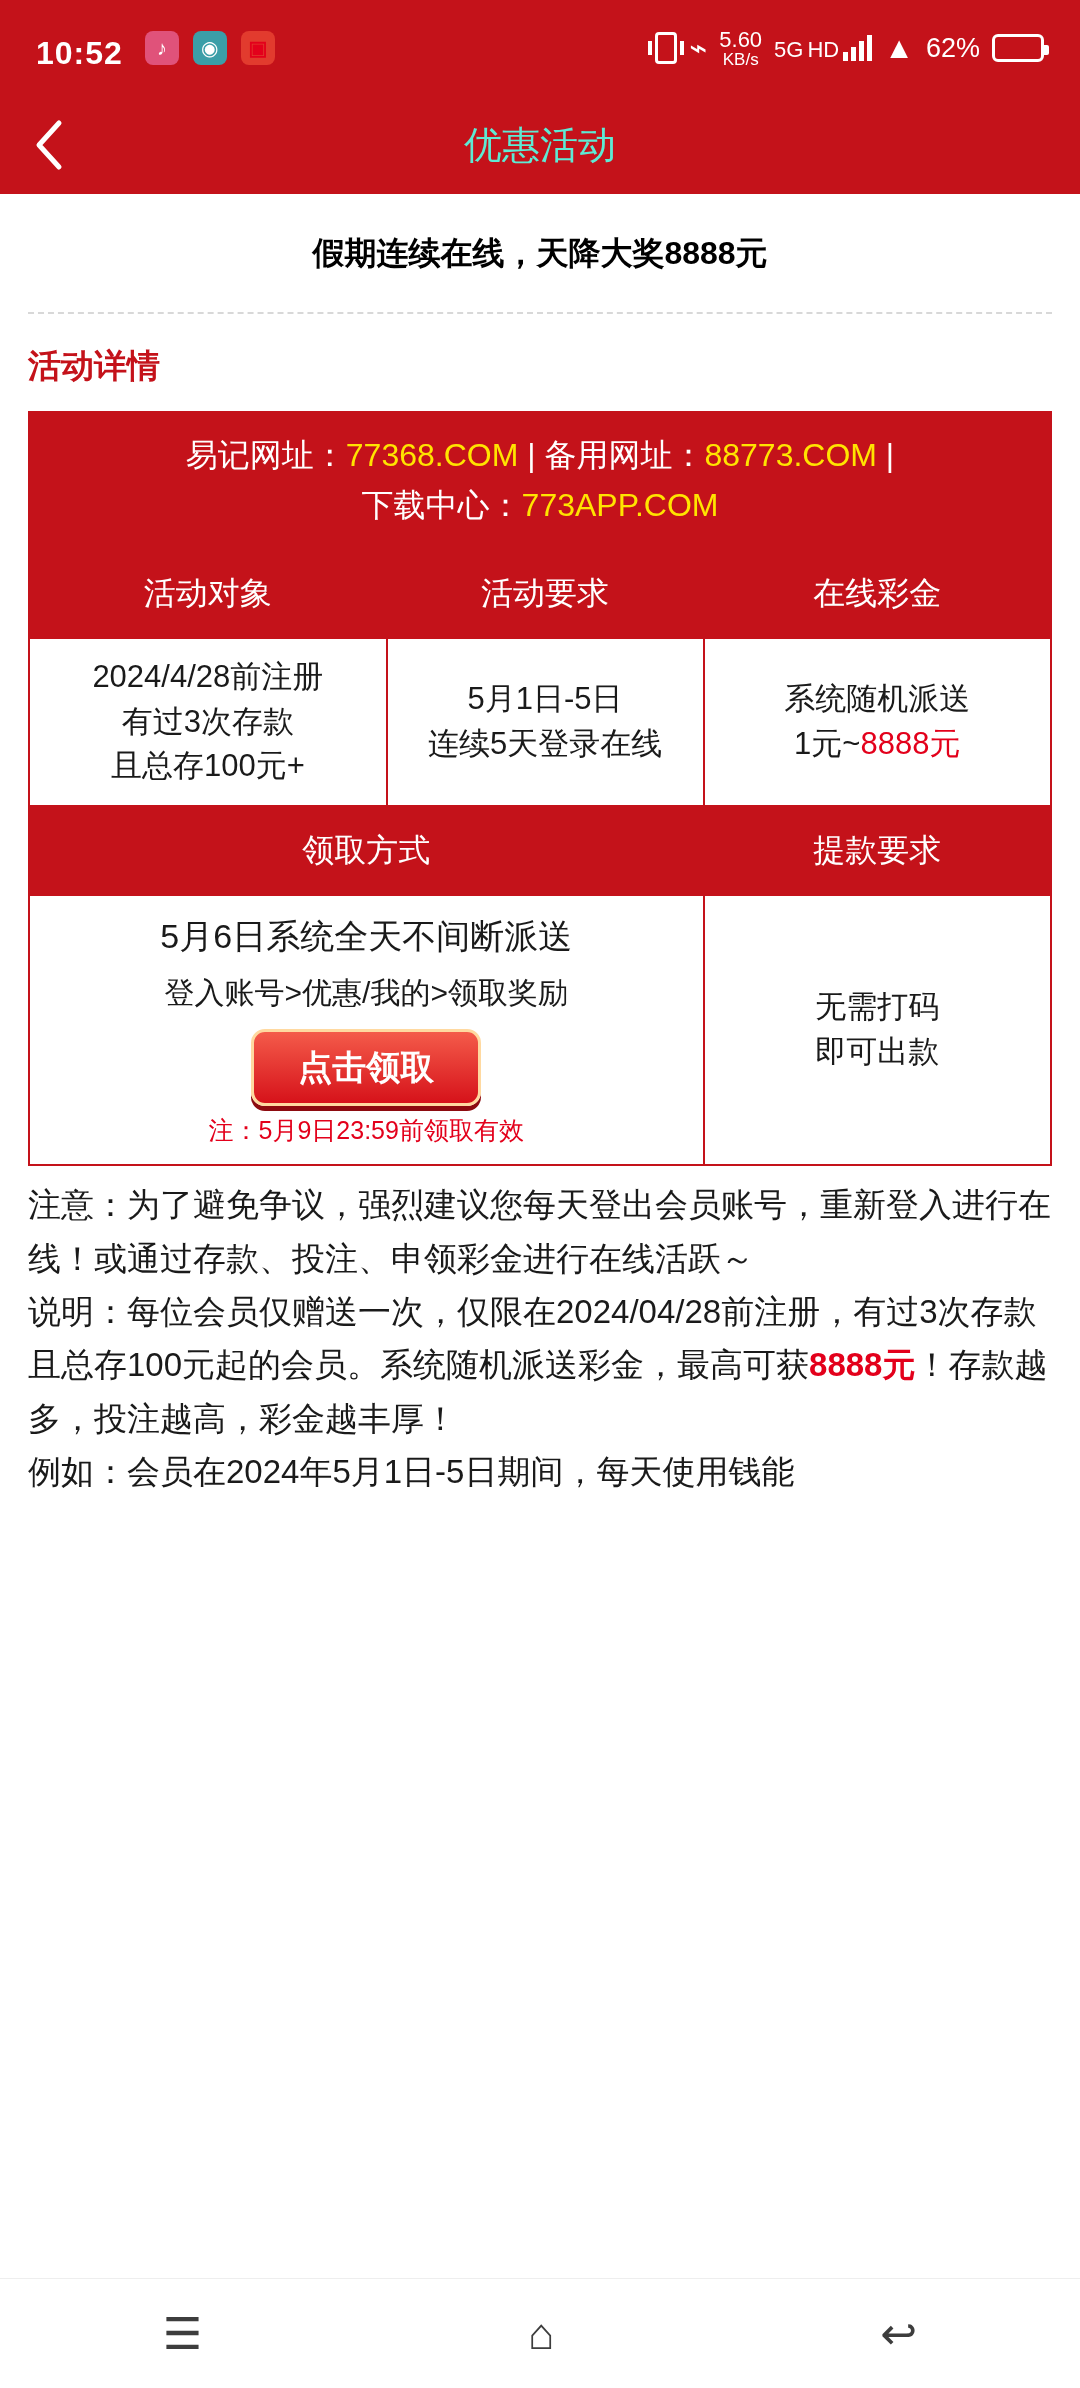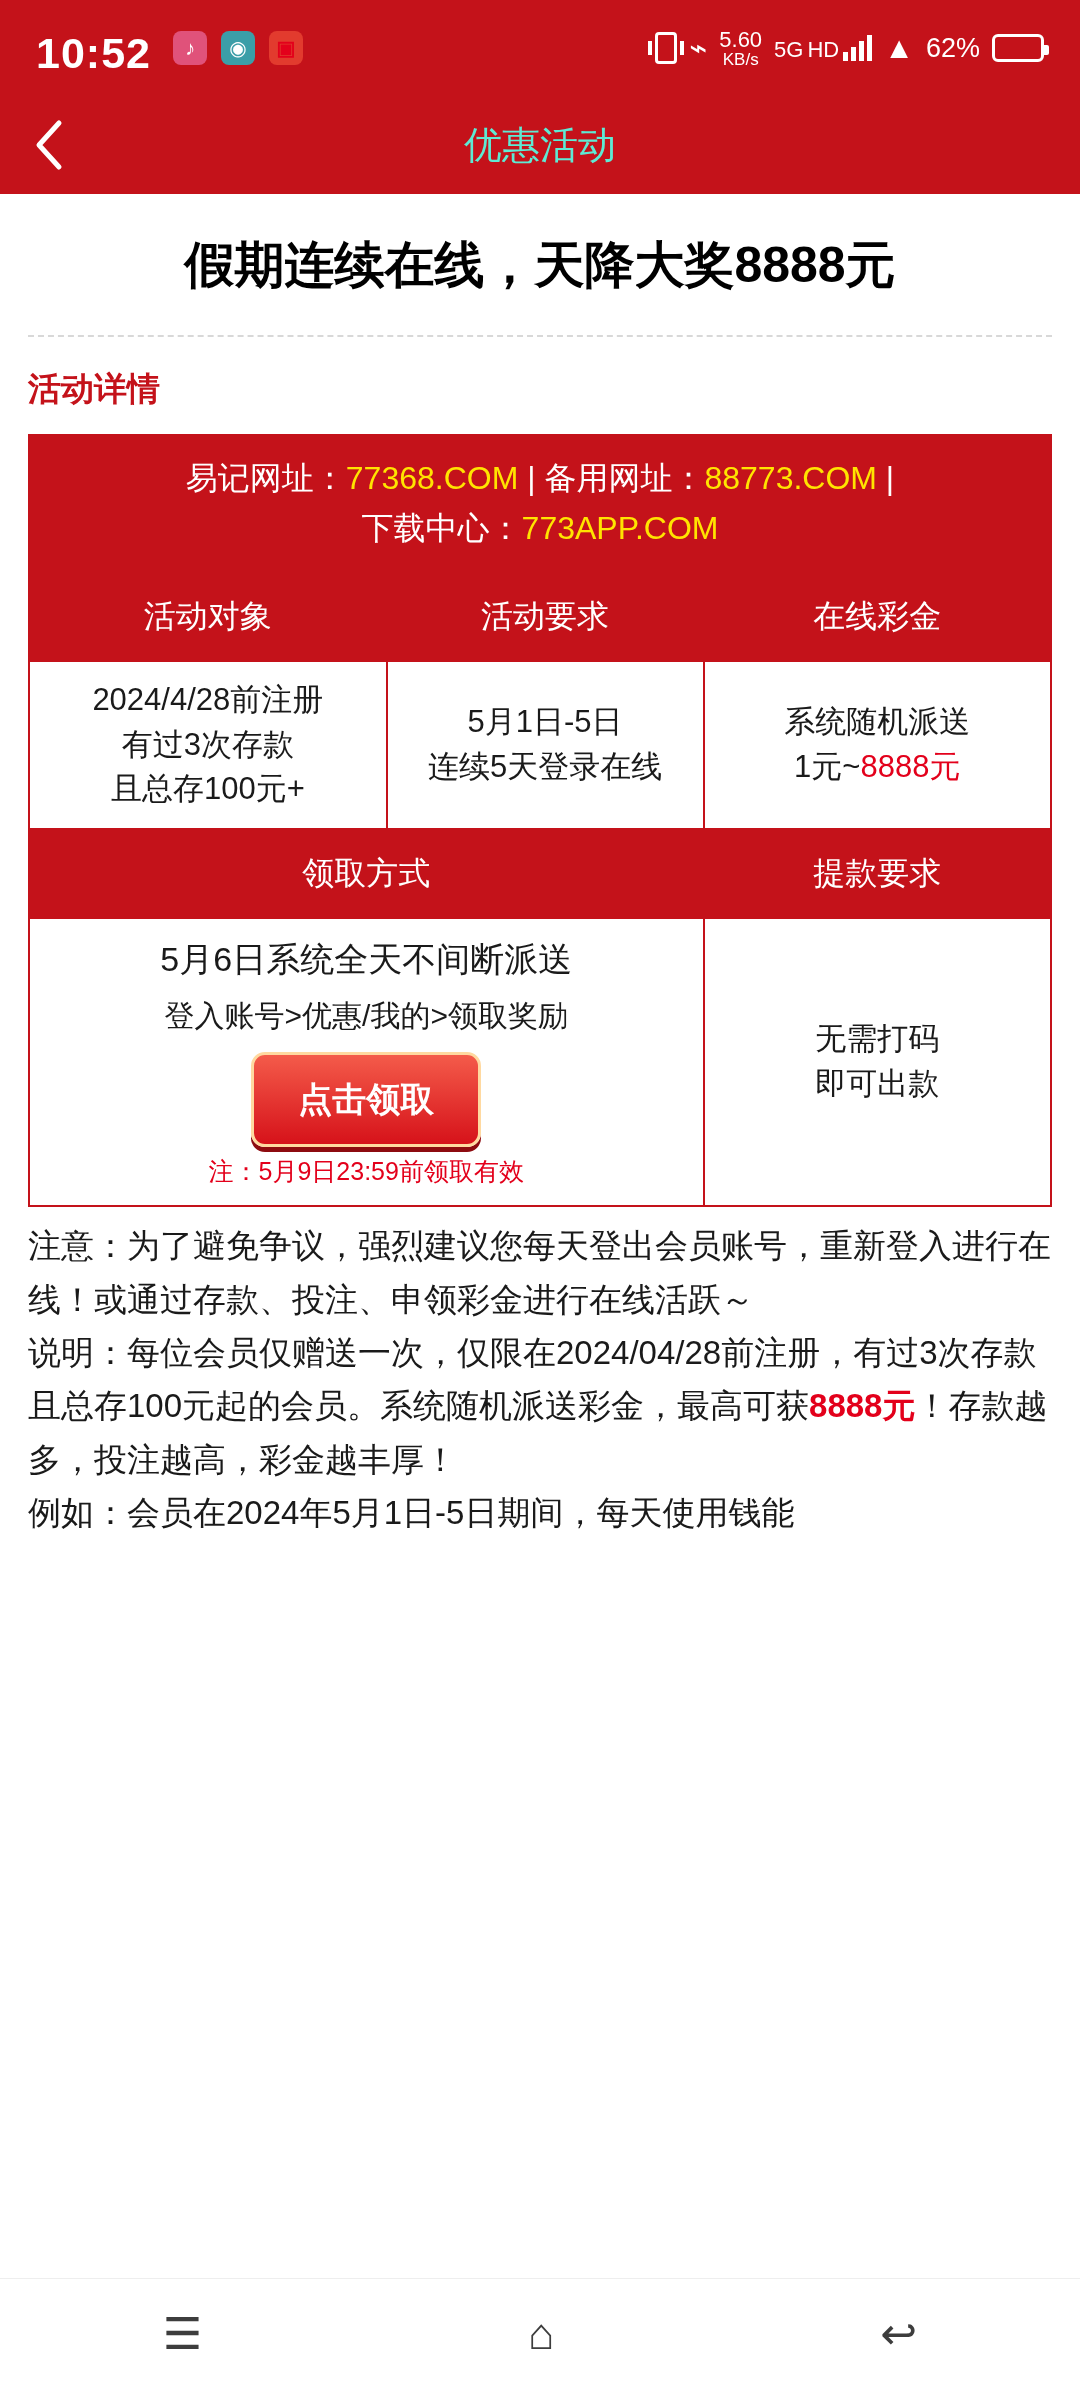--- a/index.html
+++ b/index.html
@@ -23,21 +23,21 @@
   .status-bar {
     height: 96px;
     background: #c4121a;
     color: #ffffff;
     display: flex;
     align-items: center;
     padding: 0 36px;
     flex: 0 0 auto;
   }
   .status-time {
-    font-size: 43px;
+    font-size: 32px;
     font-weight: bold;
     letter-spacing: 1px;
     margin-top: 11px;
   }
   .status-left-icons {
     display: flex;
     align-items: center;
     gap: 14px;
     margin-left: 22px;
   }
@@ -123,21 +123,21 @@
   }
 
   
   .content {
     flex: 1 1 auto;
     overflow: hidden;
     background: #fff;
     padding: 0 28px;
   }
   .headline {
-    font-size: 50px;
+    font-size: 32px;
     font-weight: bold;
     color: #000;
     text-align: center;
     padding: 38px 0 36px;
     letter-spacing: 0px;
   }
   .divider {
     border-top: 2px dashed #d8d8d8;
     margin: 0 0 30px;
   }
@@ -185,21 +185,21 @@
     padding: 18px 14px;
   }
   .yellow { color: #ffe400; }
   .claim-wrap { padding: 14px 0 6px; }
   .claim-btn {
     display: inline-block;
     background: linear-gradient(#f45b4a, #d6121a);
     color: #fff;
     font-size: 34px;
     font-weight: bold;
-    padding: 20px 44px;
+    padding: 11px 44px;
     border-radius: 14px;
     border: 3px solid #ffd9a0;
     box-shadow: 0 5px 0 #8d0b10;
     position: relative;
   }
   .claim-note {
     font-size: 25px;
     color: #e3001b;
   }
   .notes { margin-top: 12px; }

